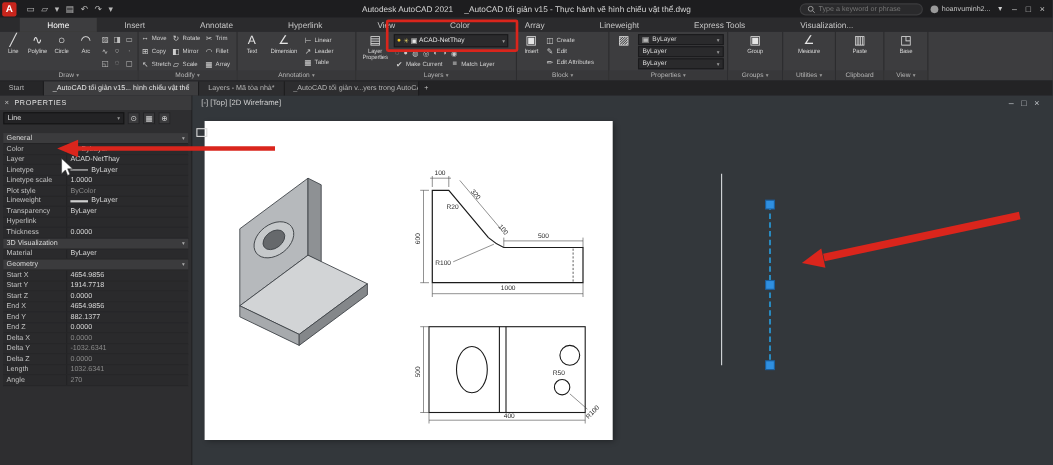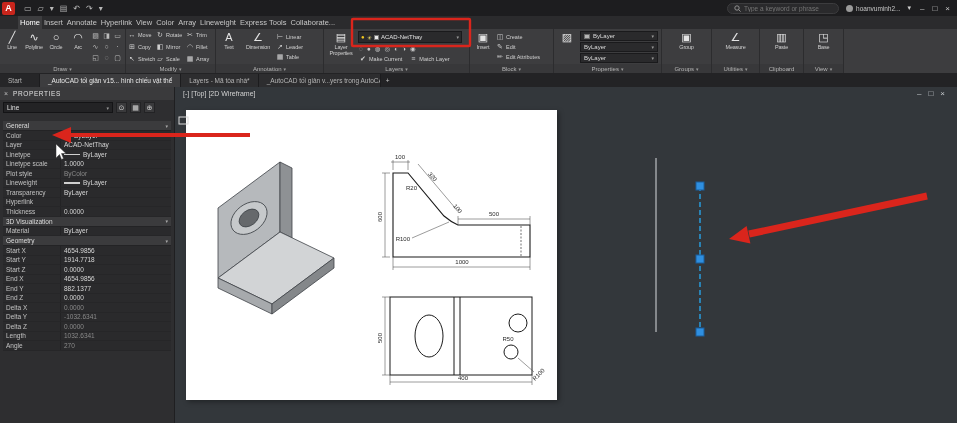--- a/index.html
+++ b/index.html
@@ -12,21 +12,21 @@
 .tb-title{position:absolute;left:0;right:0;text-align:center;font-size:7.5px;color:#d5d5d5;pointer-events:none;}
 .tb-title .tdoc{margin-left:8px;}
 .tb-right{margin-left:auto;display:flex;align-items:center;gap:7px;margin-right:5px;}
 .searchbox{display:flex;align-items:center;gap:3px;background:#2a2a2c;border:1px solid #3c3c3e;border-radius:7px;height:11px;padding:0 6px;}
 .searchinput{background:transparent;border:none;outline:none;color:#9a9a9a;font-size:6.5px;width:88px;font-family:"Liberation Sans",sans-serif;}
 .uic{width:7px;height:7px;border-radius:50%;background:#9a9a9a;display:inline-block;margin-right:3px;}
 .usr{display:flex;align-items:center;font-size:6.5px;color:#c5c5c5;}
 .winbtns{display:flex;gap:8px;font-size:8px;color:#c9c9c9;margin-left:2px;margin-right:2px;}
 
 .tabrow{position:absolute;left:0;top:16px;width:957px;height:13px;background:#2b2b2d;display:flex;align-items:stretch;font-size:7.5px;color:#c6c6c6;padding-left:18px;}
-.rtab{padding:0 2px;display:flex;align-items:center;}
+.rtab{padding:0 25px;display:flex;align-items:center;}
 .rtab.active{background:#3d3d3f;color:#fff;}
 
 .ribbon{position:absolute;left:0;top:29px;width:957px;height:44px;background:#3d3d3f;display:flex;}
 .panel{height:44px;border-right:1px solid #2c2c2e;display:flex;flex-direction:column;}
 .ptools{flex:1;display:flex;align-items:stretch;padding:1px 2px;gap:2px;overflow:hidden;}
 .plabel{height:9px;font-size:6px;color:#b5b5b5;text-align:center;display:flex;align-items:center;justify-content:center;gap:2px;background:#38383a;}
 .pcaret{font-size:5px;color:#9a9a9a;}
 .bigbtn{width:22px;display:flex;flex-direction:column;align-items:center;padding-top:1px;}
 .bigbtn .bicon{font-size:11px;line-height:13px;color:#e4e4e4;}
 .bigbtn .blabel{font-size:5.5px;color:#d0d0d0;text-align:center;line-height:6px;letter-spacing:-0.2px;}
@@ -87,20 +87,24 @@
   <div class="logo">A</div>
   <div class="qat">
     <span>▭</span>
     <span>▱</span>
     <span>▾</span>
     <span>▤</span>
     <span>↶</span>
     <span>↷</span>
     <span>▾</span>
   </div>
+  <div class="tb-title">
+    <span>Autodesk AutoCAD 2021</span>
+    <span class="tdoc">_AutoCAD tối giản v15 - Thực hành vẽ hình chiếu vật thể.dwg</span>
+  </div>
   <div class="tb-right">
     <div class="searchbox">
       <svg width="7" height="7" viewBox="0 0 7 7">
           <circle cx="3" cy="3" r="2.2" fill="none" stroke="#9a9a9a" stroke-width="0.9"></circle>
           <line x1="4.6" y1="4.6" x2="6.6" y2="6.6" stroke="#9a9a9a" stroke-width="0.9"></line>
         </svg>
       <input class="searchinput" placeholder="Type a keyword or phrase" style="">
     </div>
     <span class="usr">
       <span class="uic"></span>
@@ -118,21 +122,21 @@
 <div class="tabrow">
   <span class="rtab active">Home</span>
   <span class="rtab">Insert</span>
   <span class="rtab">Annotate</span>
   <span class="rtab">Hyperlink</span>
   <span class="rtab">View</span>
   <span class="rtab">Color</span>
   <span class="rtab">Array</span>
   <span class="rtab">Lineweight</span>
   <span class="rtab">Express Tools</span>
-  <span class="rtab">Collaborate...</span>
+  <span class="rtab">Visualization...</span>
 </div>
 
 <div class="ribbon">
 
   <div class="panel" style="width:126px">
     <div class="ptools">
       <div class="bigbtn">
           <span class="bicon">╱</span>
           <span class="blabel">Line</span>
         </div>

